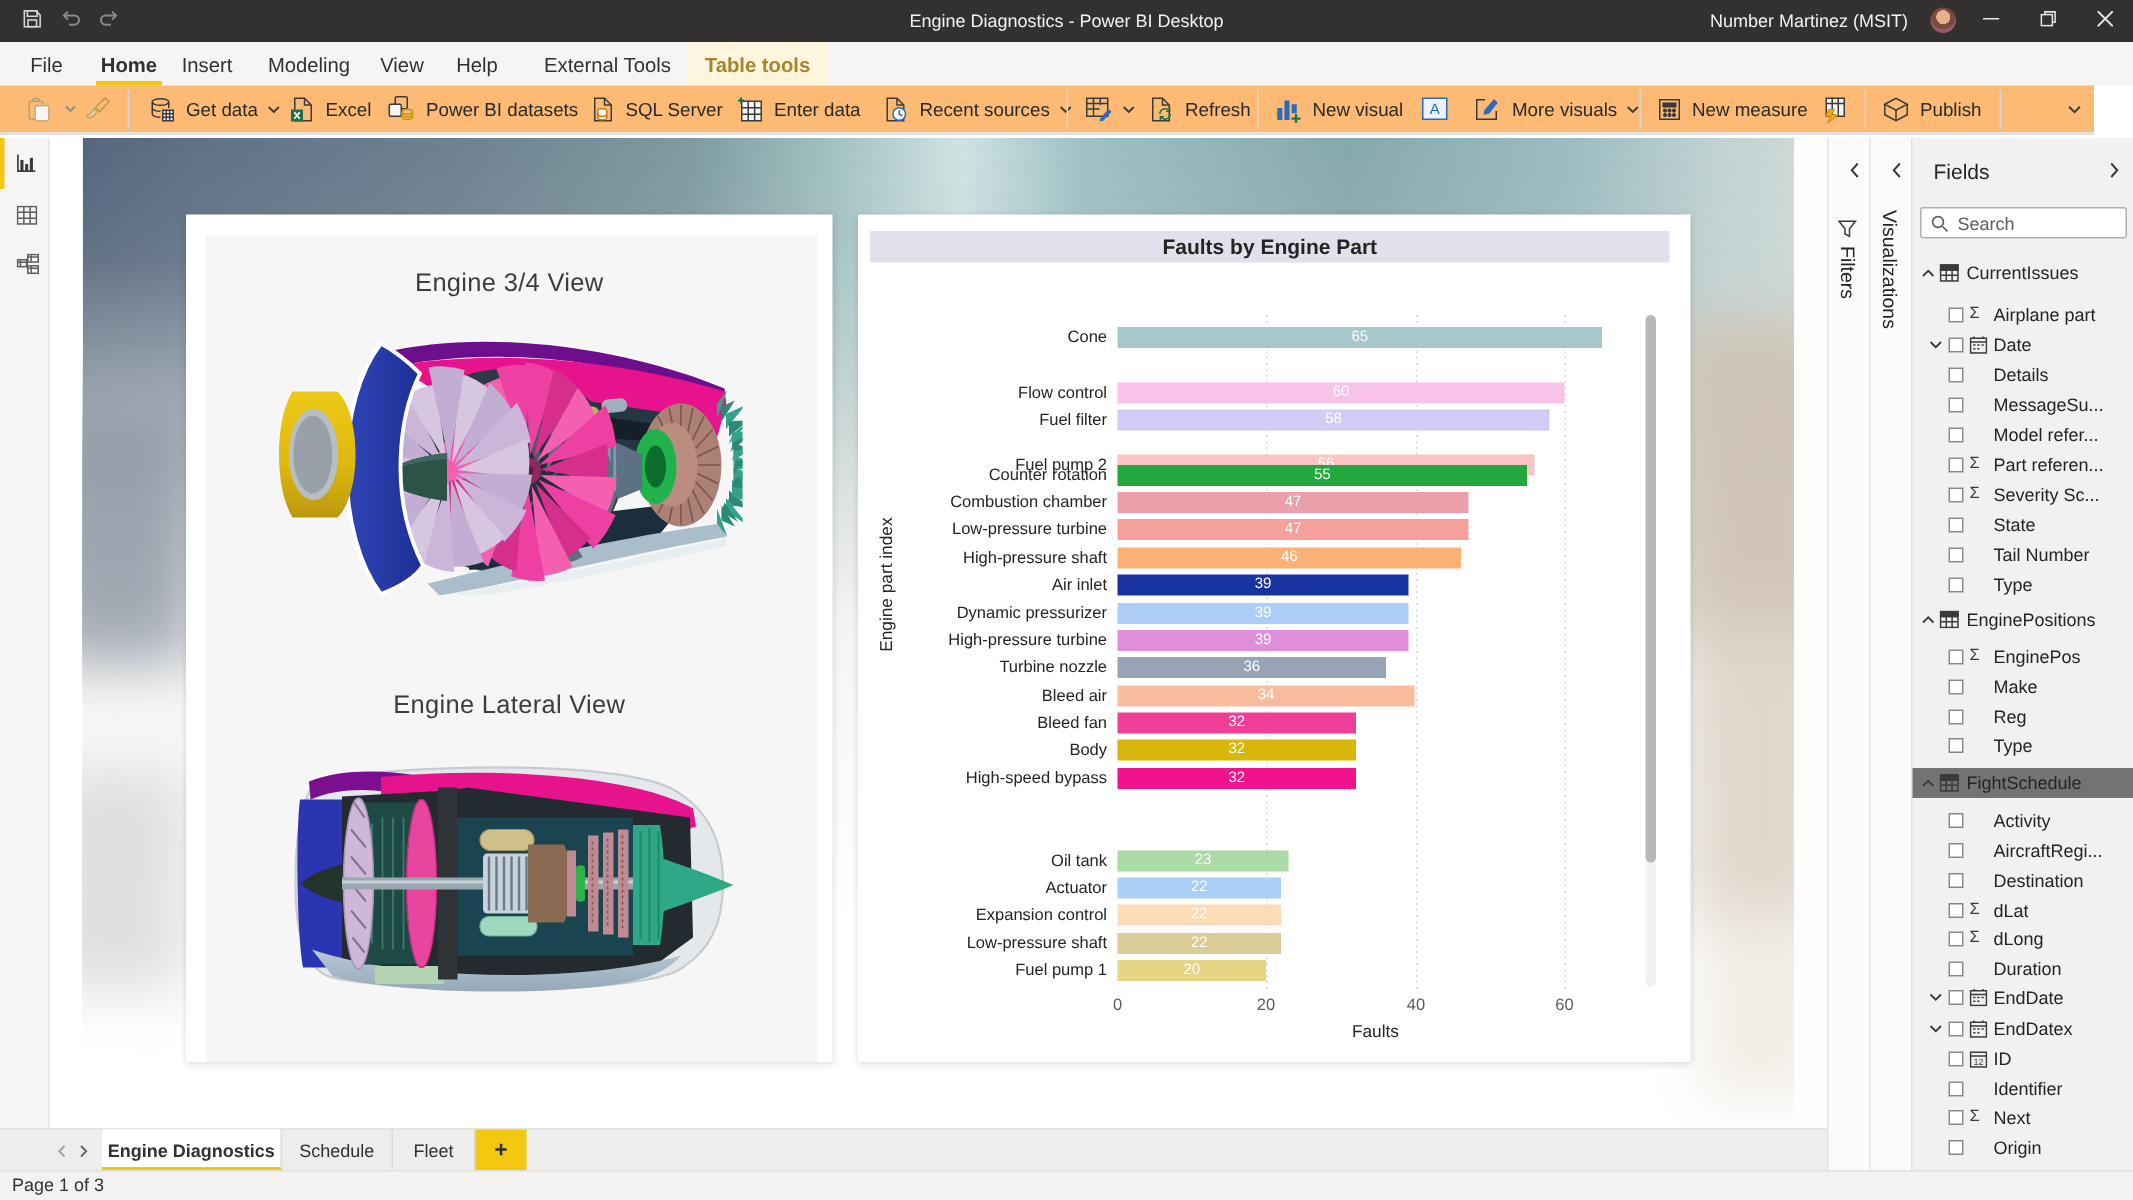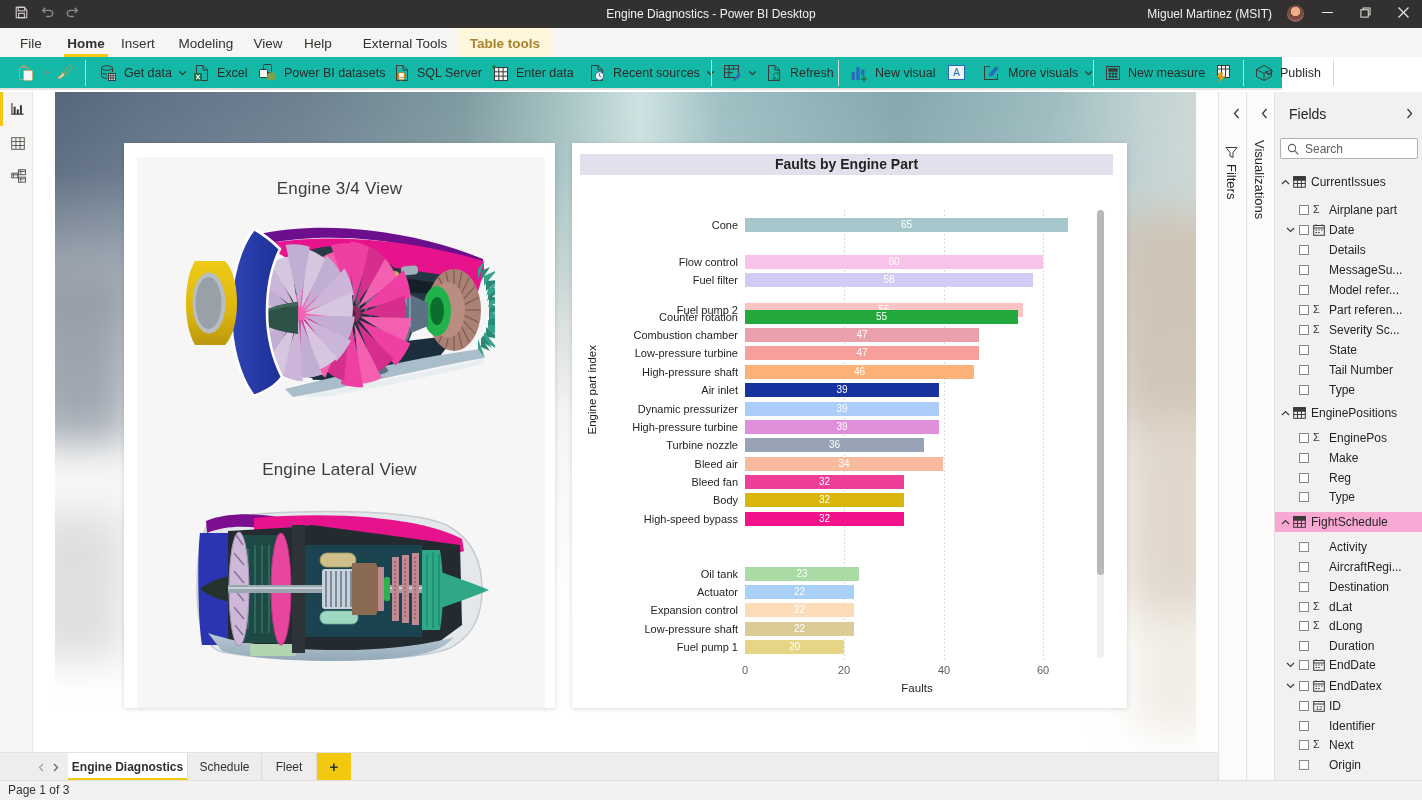--- a/index.html
+++ b/index.html
@@ -17,21 +17,21 @@
   .winbtn { position:absolute; top:0; width:44px; height:28px; color:#e8e6e4; font-size:13px; text-align:center; line-height:28px; }
 
   
   #tabsrow { position:absolute; left:0; top:28px; width:1422px; height:29px; background:#f6f5f3; }
   .rtab { position:absolute; top:0; height:29px; line-height:31px; font-size:13.5px; color:#323130; text-align:center; }
   #tab-home { font-weight:700; }
   #tab-home:after { content:""; position:absolute; left:4px; right:4px; bottom:0px; height:3px; background:#f2c811; }
   #tab-tabletools { background:#fdf6dd; color:#a8852c; font-weight:700; }
 
   
-  #ribbon { position:absolute; left:0; top:57px; width:1282px; height:33px; background:#14b8a6; border-bottom:2px solid #e3e1df; }
+  #ribbon { position:absolute; left:0; top:57px; width:1396px; height:33px; background:#fdba74; border-bottom:2px solid #e3e1df; }
   .rbtn { position:absolute; top:0; height:31px; display:flex; align-items:center; font-size:12.5px; color:#2b2a29; white-space:nowrap; }
   .rbtn svg { display:block; }
   .rbtn .lbl { margin-left:7px; }
   .chev { margin-left:6px; }
   .rsep { position:absolute; top:3px; width:1px; height:26px; background:#d8d6d3; }
 
   
   #main { position:absolute; left:0; top:90px; width:1422px; height:690px; background:#fff; }
   #sidebar { position:absolute; left:0; top:2px; width:33px; height:660px; background:#f6f5f4; border-right:1px solid #e8e6e4; }
   #sidebar .sel { position:absolute; left:0; top:0px; width:3px; height:34px; background:#f2c811; }
@@ -60,21 +60,21 @@
 
   
   .strip { position:absolute; top:2px; width:25px; height:688px; background:#fcfbfa; border-left:1px solid #e4e2e0; }
   .strip .chev { position:absolute; left:7px; top:14px; }
   .vtext { position:absolute; left:5px; writing-mode:vertical-rl; font-size:13px; color:#252423; white-space:nowrap; }
   #fields { position:absolute; left:1274px; top:2px; width:148px; height:688px; background:#f2f1f0; border-left:1px solid #e4e2e0; }
   #fields-title { position:absolute; left:14px; top:14px; font-size:14px; color:#252423; }
   #search-box { position:absolute; left:5px; top:46px; width:138px; height:21px; border:1px solid #b3b0ad; border-radius:2px; background:#fff; }
   #search-box .ph { position:absolute; left:24px; top:3px; font-size:12px; color:#605e5c; }
   .frow { position:absolute; left:0; width:148px; height:20px; font-size:12px; color:#252423; }
-  .frow.hl { background:#f9a8d4; }
+  .frow.hl { background:#737373; }
   .frow .txt { position:absolute; top:3px; white-space:nowrap; overflow:hidden; }
   .cb { position:absolute; top:5px; width:10px; height:10px; border:1px solid #8a8886; background:#fff; }
   .sigma { position:absolute; top:3px; font-size:11px; color:#3b3a39; }
 
   
   #pagetabs { position:absolute; left:0; top:752px; width:1218px; height:28px; background:#eeedeb; border-top:1px solid #e4e2e0; }
   .ptab { position:absolute; top:0; height:28px; line-height:28px; font-size:12px; color:#323130; text-align:center; border-right:1px solid #dddbd9; }
   #ptab-active { background:#fff; font-weight:700; border-bottom:3px solid #f2c811; border-right:1px solid #dddbd9; }
   #ptab-plus { background:#f2c811; font-weight:700; font-size:15px; color:#323130; border:none; }
   #statusbar { position:absolute; left:0; top:780px; width:1422px; height:20px; z-index:5; background:#f3f2f1; border-top:1px solid #e1dfdd;
@@ -91,21 +91,21 @@
   </svg>
   <svg class="ticon" style="left:40px;" width="14" height="14" viewBox="0 0 16 16" fill="none" stroke="#8d8b89" stroke-width="1.5">
     <path d="M3 5 H11 a3.5 3.5 0 0 1 0 7 H7"></path>
       <path d="M6 2 L3 5 L6 8" fill="none"></path>
   </svg>
   <svg class="ticon" style="left:66px; transform:scaleX(-1);" width="14" height="14" viewBox="0 0 16 16" fill="none" stroke="#8d8b89" stroke-width="1.5">
     <path d="M3 5 H11 a3.5 3.5 0 0 1 0 7 H7"></path>
       <path d="M6 2 L3 5 L6 8" fill="none"></path>
   </svg>
   <div id="title-text">Engine Diagnostics - Power BI Desktop</div>
-  <div id="user-text">Miguel Martinez (MSIT)</div>
+  <div id="user-text">Number Martinez (MSIT)</div>
   <div id="avatar"></div>
   <div class="winbtn" style="right:76px; width:38px;"><svg width="11" height="11" viewBox="0 0 11 11" stroke="#e8e6e4">
         <line x1="0" y1="5.5" x2="11" y2="5.5"></line>
       </svg></div>
   <div class="winbtn" style="right:38px; width:38px;"><svg width="11" height="11" viewBox="0 0 12 12" fill="none" stroke="#e8e6e4" stroke-width="1.1">
         <rect x="1" y="3" width="8" height="8"></rect>
         <path d="M3.5 3 V1 H11 V8.5 H9"></path>
       </svg></div>
   <div class="winbtn" style="right:0px; width:38px;"><svg width="11" height="11" viewBox="0 0 11 11" stroke="#e8e6e4" stroke-width="1.2">
         <line x1="0.5" y1="0.5" x2="10.5" y2="10.5"></line>

